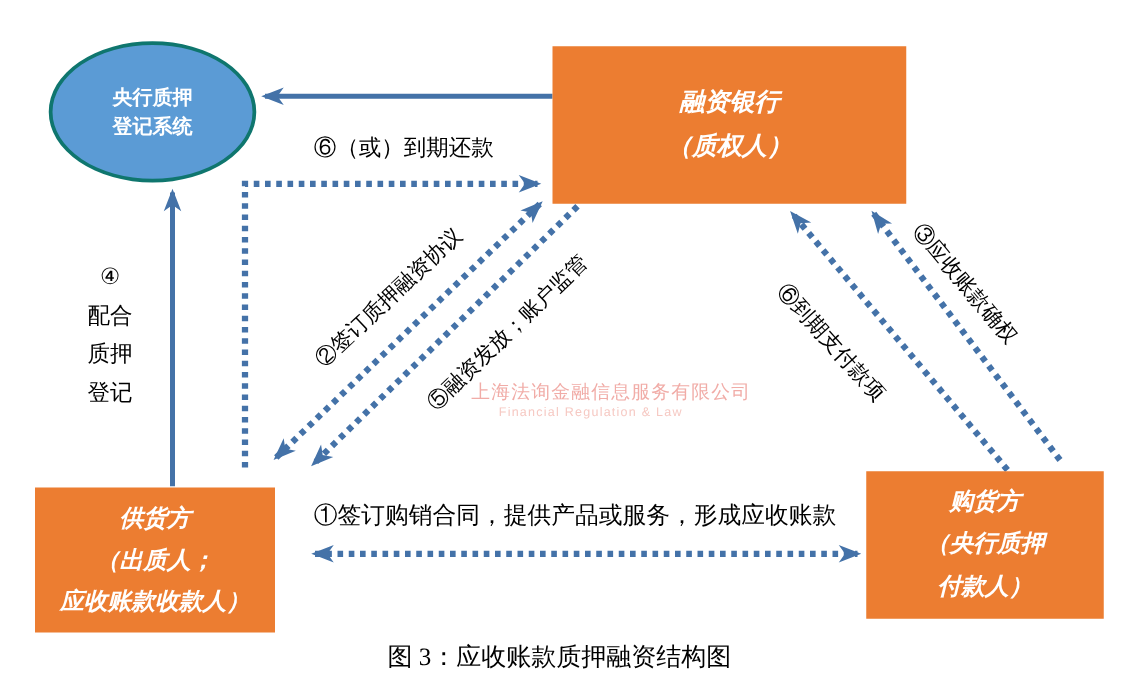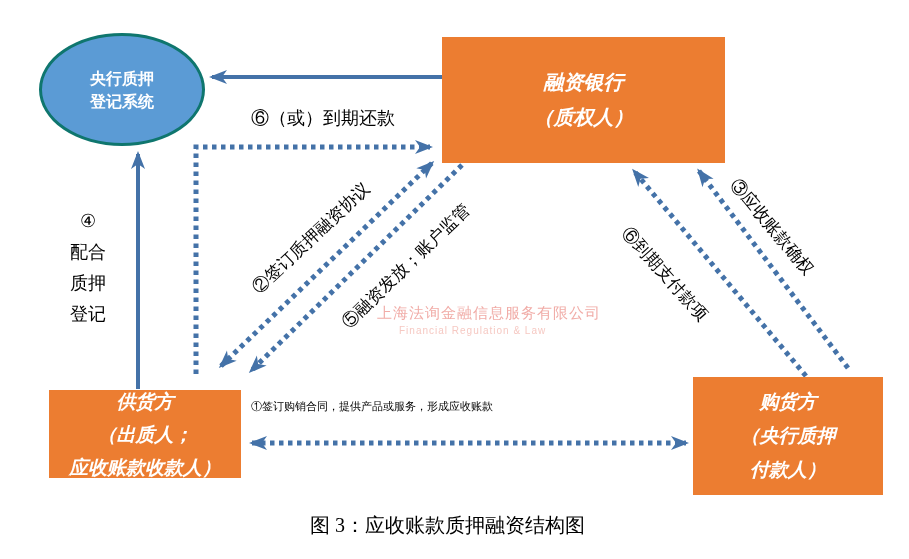--- a/index.html
+++ b/index.html
@@ -17,35 +17,35 @@
     text-align:center;white-space:pre-line;color:#ffffff;font-weight:bold;
     font-family:"Liberation Sans",sans-serif;
   }
   .rect{background:#EC7D31;font-style:italic;}
   #node-registry{
     left:39px;top:33px;width:166px;height:113px;background:#5B9BD5;
     border:3px solid #0f766e;border-radius:50%;font-size:16px;line-height:23px;
     box-sizing:border-box;
   }
   #node-bank{left:442px;top:37px;width:283px;height:126px;font-size:20px;line-height:35px;}
-  #node-supplier{left:49px;top:390px;width:192px;height:88px;font-size:19px;line-height:33px;}
+  #node-supplier{left:28px;top:390px;width:192px;height:116px;font-size:19px;line-height:33px;}
   #node-buyer{left:693px;top:377px;width:190px;height:118px;font-size:19px;line-height:34px;}
 
   .lbl{
     position:absolute;color:#000;font-size:18px;white-space:nowrap;
     font-family:"Liberation Serif","DejaVu Serif",serif;
   }
   #lbl-pledge-reg{left:264px;top:30px;}
   #lbl-repay{left:251px;top:106px;}
   #lbl-assist{left:61px;top:206px;width:54px;text-align:center;white-space:pre-line;line-height:31px;}
   #lbl-agreement{left:311px;top:238px;transform:translate(-50%,-50%) rotate(-43deg);font-size:17px;}
   #lbl-grant{left:406px;top:266px;transform:translate(-50%,-50%) rotate(-44deg);font-size:17px;}
   #lbl-pay{left:665px;top:274px;transform:translate(-50%,-50%) rotate(48deg);font-size:17px;}
   #lbl-confirm{left:772px;top:227px;transform:translate(-50%,-50%) rotate(50deg);font-size:17px;}
-  #lbl-contract{left:251px;top:399px;font-size:11px;}
+  #lbl-contract{left:251px;top:399px;font-size:19px;}
 
   .watermark{position:absolute;pointer-events:none;white-space:nowrap;}
   #wm-logo{
     left:372px;top:190px;font-size:126px;line-height:112px;font-weight:bold;
     color:#F4BDC1;letter-spacing:5px;font-family:"DejaVu Sans",sans-serif;
   }
   #wm-company{left:377px;top:304px;font-size:15px;color:#F1ACA7;letter-spacing:1px;font-family:Liberation Mono, monospace;}
   #wm-tagline{left:399px;top:325px;font-size:10px;color:#F6C9C3;letter-spacing:1px;font-family:"Liberation Sans",sans-serif;}
 
   #caption{

